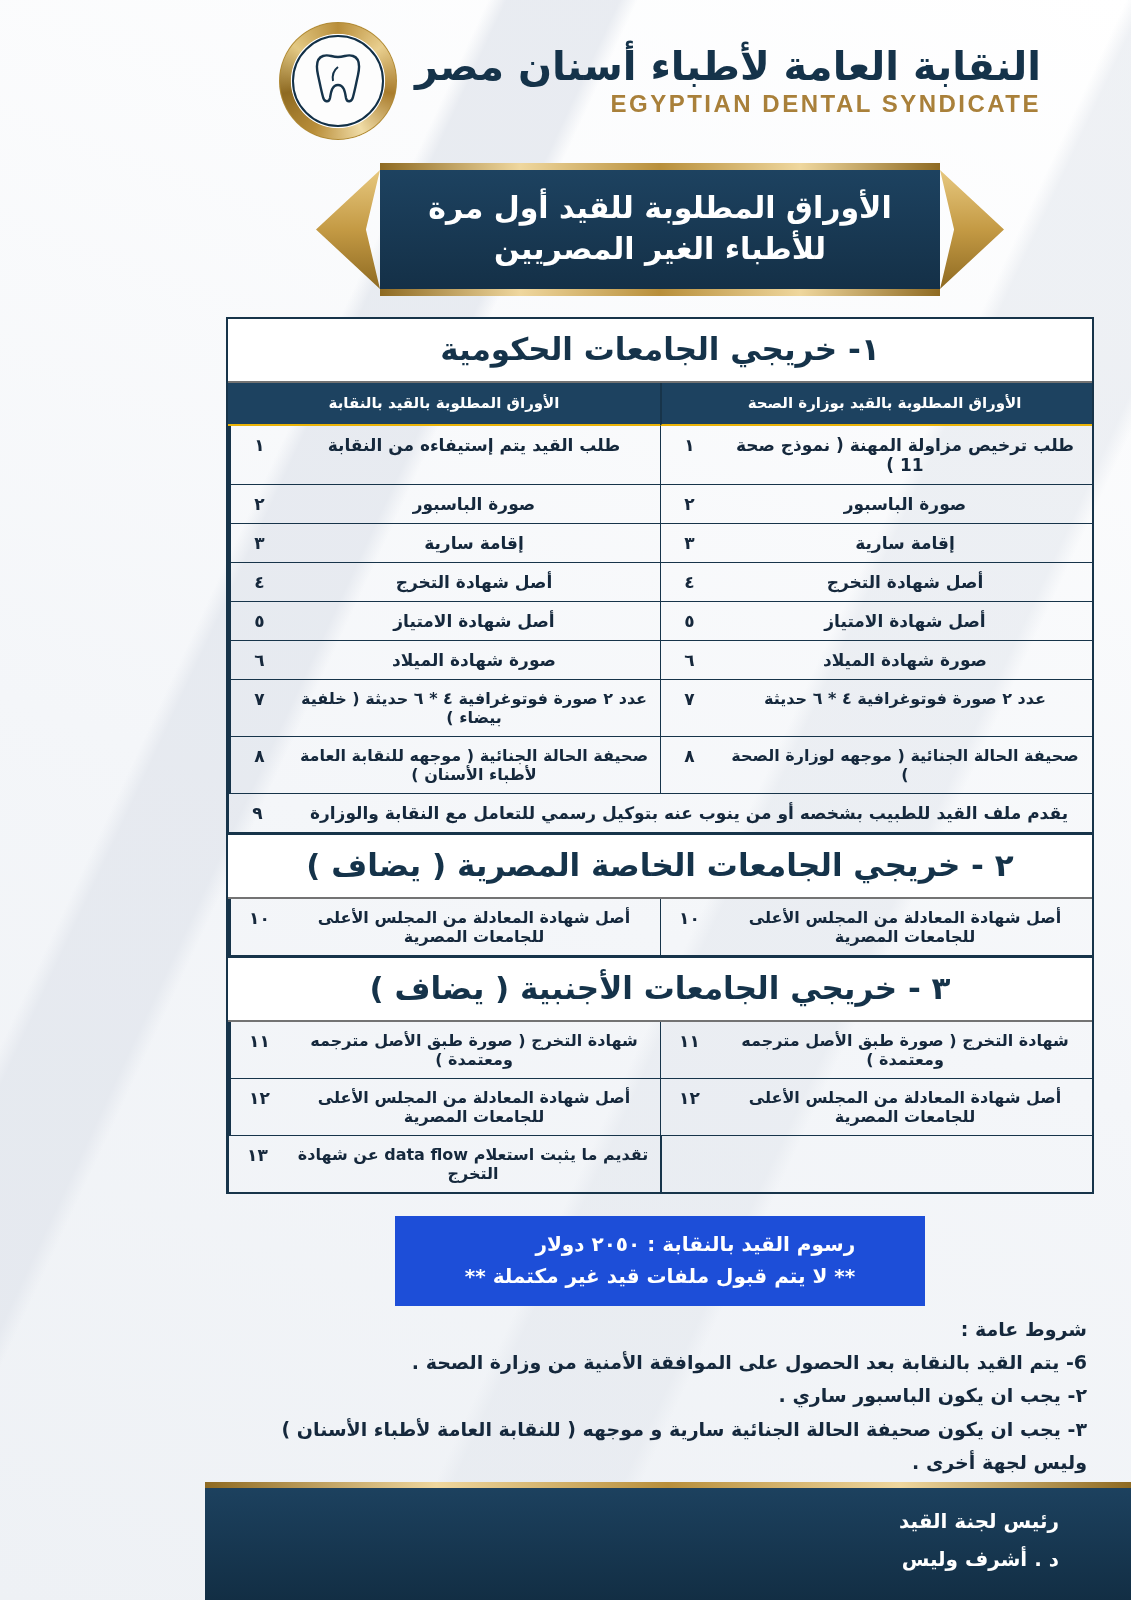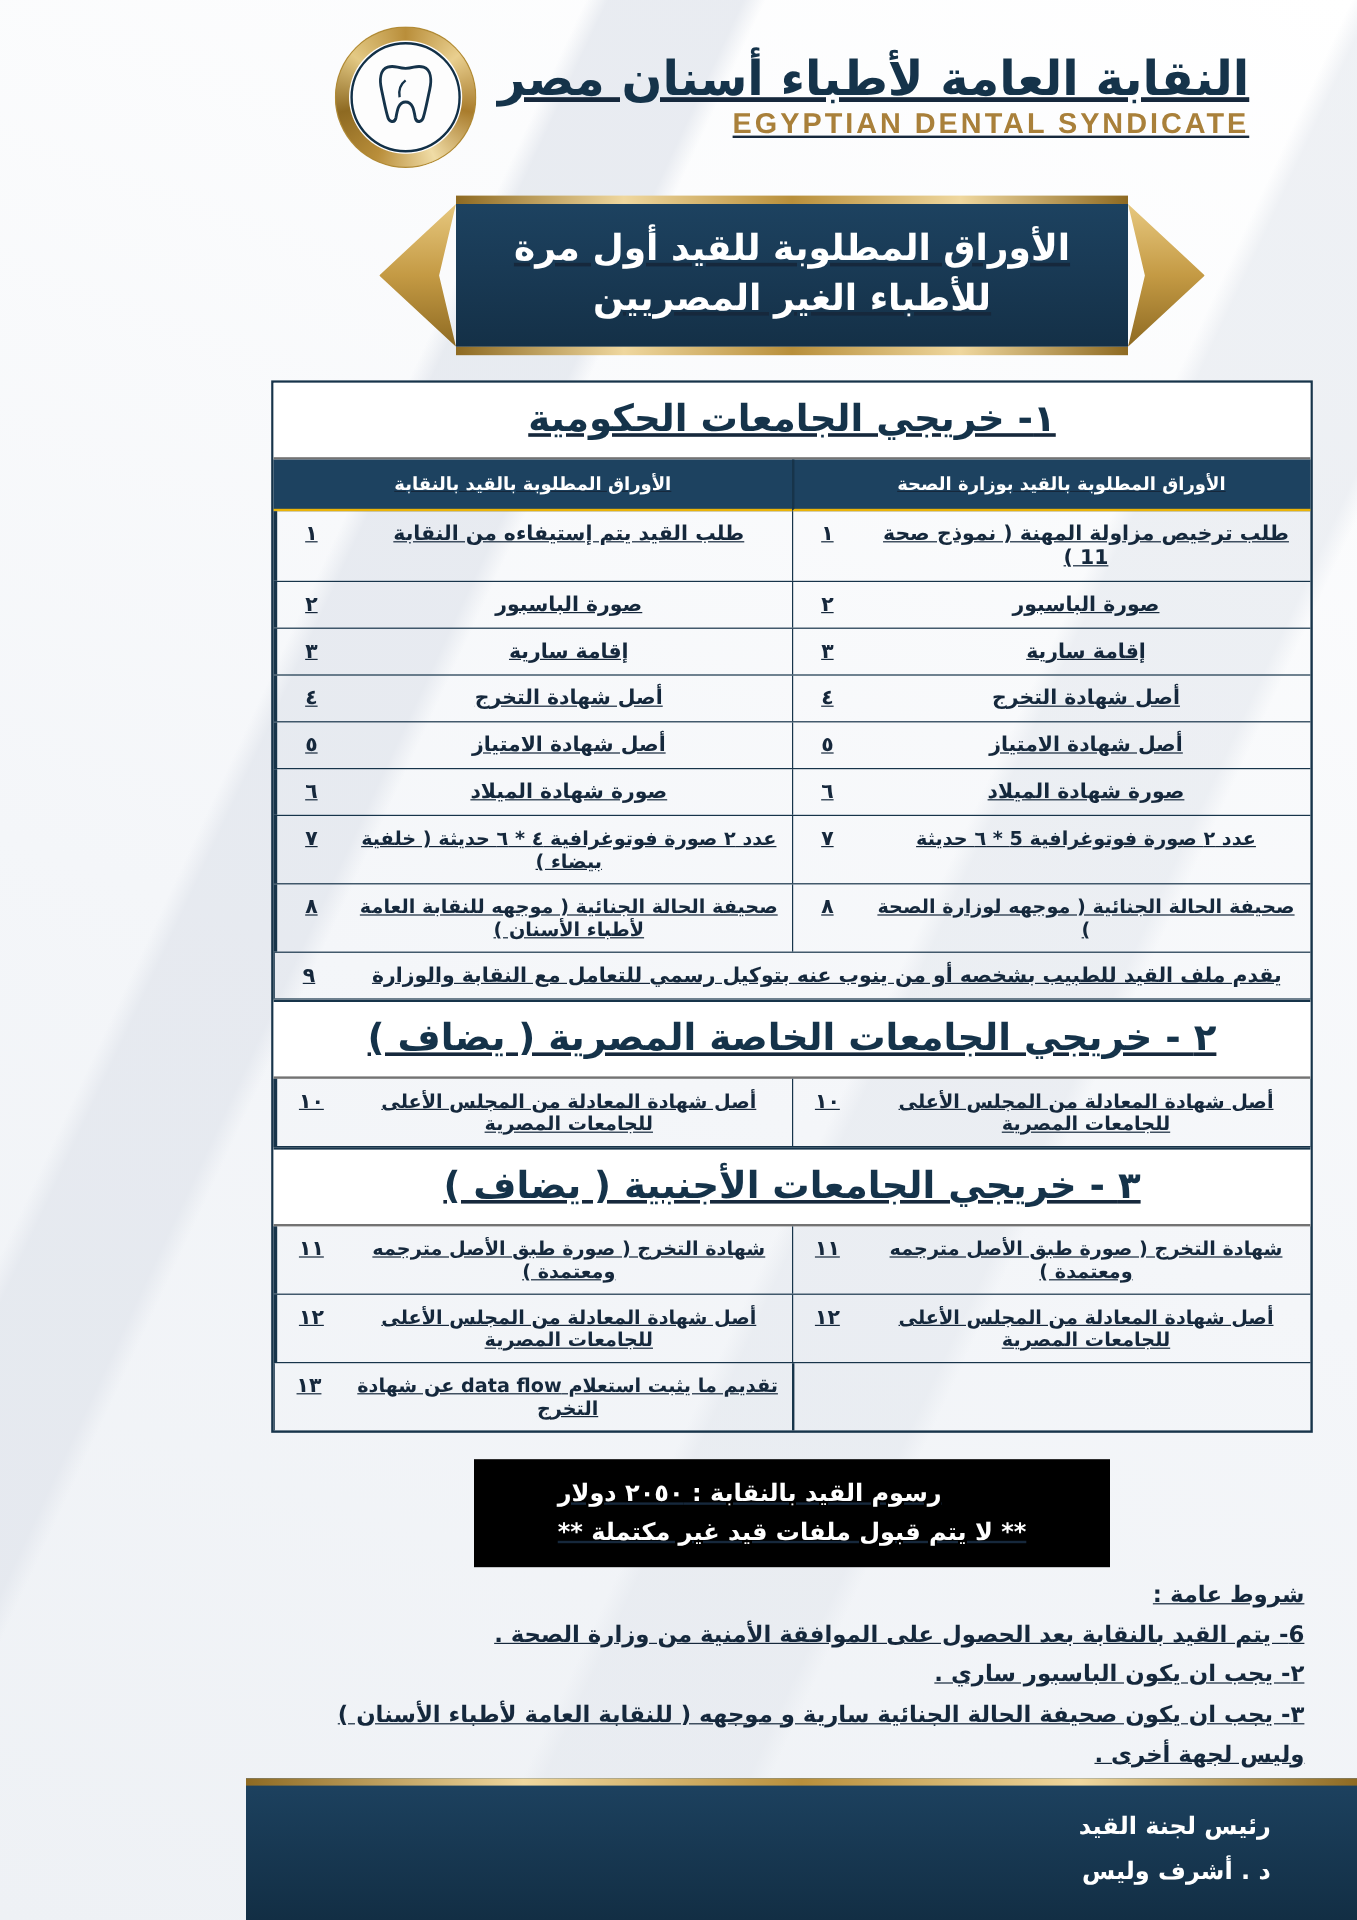--- a/index.html
+++ b/index.html
@@ -14,21 +14,21 @@
   }
   
   .bg-sheen{
     position:absolute; inset:0;
     background:
       linear-gradient(115deg, rgba(233,236,241,0) 0%, rgba(233,236,241,0) 26%, rgba(226,230,237,0.75) 27%, rgba(226,230,237,0.75) 33%, rgba(233,236,241,0) 34%),
       linear-gradient(115deg, rgba(233,236,241,0) 0%, rgba(233,236,241,0) 60%, rgba(228,232,238,0.6) 61%, rgba(228,232,238,0.6) 70%, rgba(233,236,241,0) 71%),
       linear-gradient(200deg, #ffffff 0%, #f4f6f9 55%, #eef1f5 100%);
     z-index:0;
   }
-  .page{ position:relative; z-index:2; width:942px; height:1600px;text-decoration:underline; }
+  .page{ position:relative; z-index:2; width:942px; height:1600px; }
 
   
   .header{
     display:flex; flex-direction:row-reverse; align-items:center;
     justify-content:center; gap:18px;
     padding:22px 0 6px 0;
   }
   .logo{
     width:118px; height:118px; position:relative; flex:none;
   }
@@ -119,21 +119,21 @@
     font-size:17px; font-weight:bold; font-family:"DejaVu Sans", sans-serif;
     color:#15283c;
   }
   .txt.sm{ font-size:16px; }
   .row.wide .half{ flex:1 1 100%; }
   .empty{ flex:1 1 50%; border-left:2px solid #17344a; }
 
   
   .fee-wrap{ display:flex; justify-content:center; margin-top:22px; }
   .fee{
-    background:#000000; color:#fff; padding:12px 70px 14px 70px; text-align:left;
+    background:#1d4ed8; color:#fff; padding:12px 70px 14px 70px; text-align:right;
     font-family:"DejaVu Sans", sans-serif;
   }
   .fee div{ font-size:20px; font-weight:bold; line-height:1.6; }
 
   
   .cond{ margin:12px 44px 0 44px; text-align:right; font-family:"DejaVu Sans", sans-serif; }
   .cond .h{ font-size:19px; font-weight:bold; color:#15283c; margin-bottom:6px; }
   .cond .li{ font-size:19px; font-weight:bold; color:#15283c; line-height:1.75; }
 
   
@@ -245,21 +245,21 @@
           <div class="txt">صورة شهادة الميلاد</div>
           <div class="num">٦</div>
         </div>
       <div class="half right">
           <div class="txt">صورة شهادة الميلاد</div>
           <div class="num">٦</div>
         </div>
     </div>
     <div class="row">
       <div class="half left">
-          <div class="txt sm">عدد ٢ صورة فوتوغرافية 5 * ٦ حديثة</div>
+          <div class="txt sm">عدد ٢ صورة فوتوغرافية ٤ * ٦ حديثة</div>
           <div class="num">٧</div>
         </div>
       <div class="half right">
           <div class="txt sm">عدد ٢ صورة فوتوغرافية ٤ * ٦ حديثة ( خلفية بيضاء )</div>
           <div class="num">٧</div>
         </div>
     </div>
     <div class="row">
       <div class="half left">
           <div class="txt sm">صحيفة الحالة الجنائية ( موجهه لوزارة الصحة )</div>

